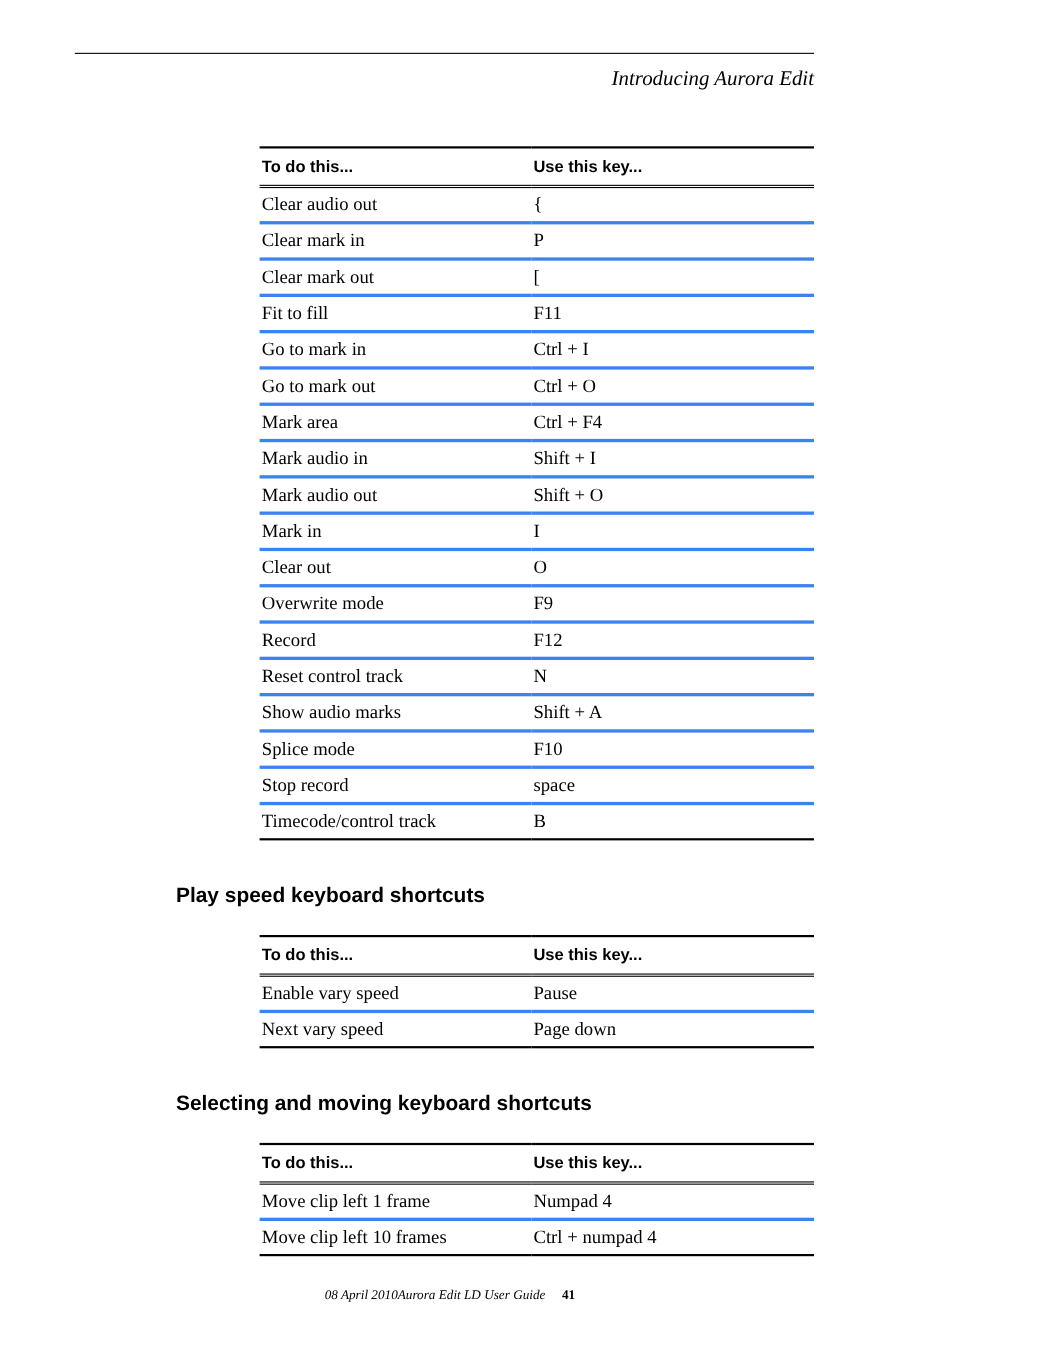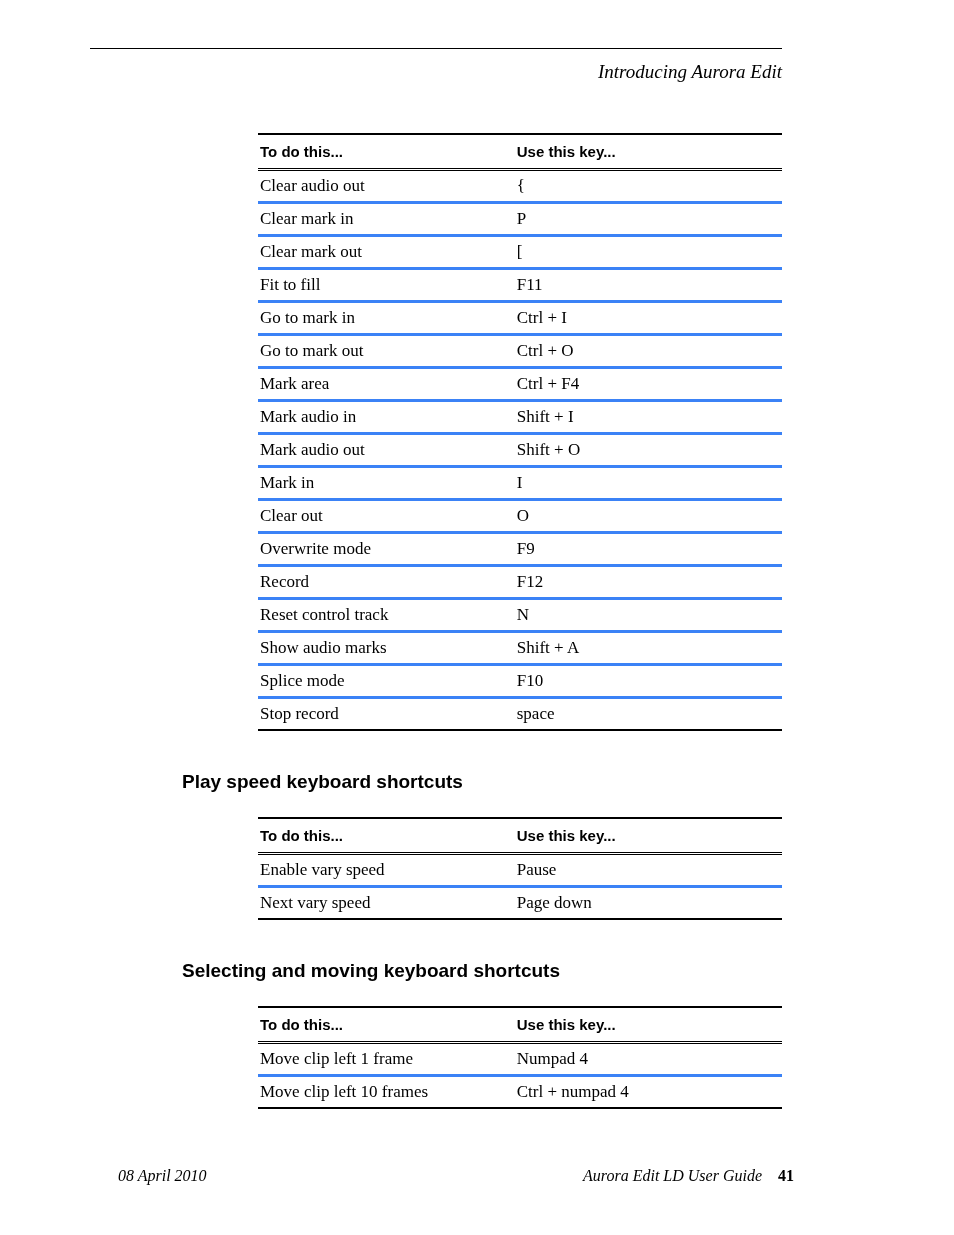--- a/index.html
+++ b/index.html
@@ -9,23 +9,22 @@
     width: 954px;
     height: 1235px;
     background: #fff;
     font-family: "Times New Roman", Times, serif;
     color: #000;
   }
   .page {
     box-sizing: border-box;
     width: 816px;
     height: 1235px;
-    padding: 48px 76px 40px 48px;
+    padding: 48px 76px 40px 68px;
     position: relative;
-    margin-left: 42px;
   }
   .top-rule {
     border-top: 1px solid #000;
     margin: 0;
   }
   .running-head {
     font-style: italic;
     font-size: 19px;
     text-align: right;
     margin-top: 12px;
@@ -63,24 +62,24 @@
   h2.section {
     font-family: Arial, Helvetica, sans-serif;
     font-weight: bold;
     font-size: 19px;
     margin: 40px 0 24px 92px;
   }
   .footer {
     position: absolute;
     bottom: 50px;
     left: 76px;
-    right: 64px;
-    font-size: 16px;
+    right: 74px;
+    font-size: 12px;
     display: flex;
-    justify-content: space-between;
+    justify-content: center;
     align-items: baseline;
   }
   .footer .date { font-style: italic; }
   .footer .right { font-style: italic; }
   .footer .pnum { font-style: normal; font-weight: bold; margin-left: 12px; }
 </style>
 </head>
 <body>
 
 <div class="page">
@@ -157,20 +156,24 @@
             <td>Shift + A</td>
           </tr>
           <tr>
             <td>Splice mode</td>
             <td>F10</td>
           </tr>
           <tr>
             <td>Stop record</td>
             <td>space</td>
           </tr>
+          <tr>
+            <td>Timecode/control track</td>
+            <td>B</td>
+          </tr>
         </tbody>
     </table>
   </div>
 
   <h2 class="section">Play speed keyboard shortcuts</h2>
 
   <div class="content-indent">
     <table class="kb">
       <thead>
         <tr>

